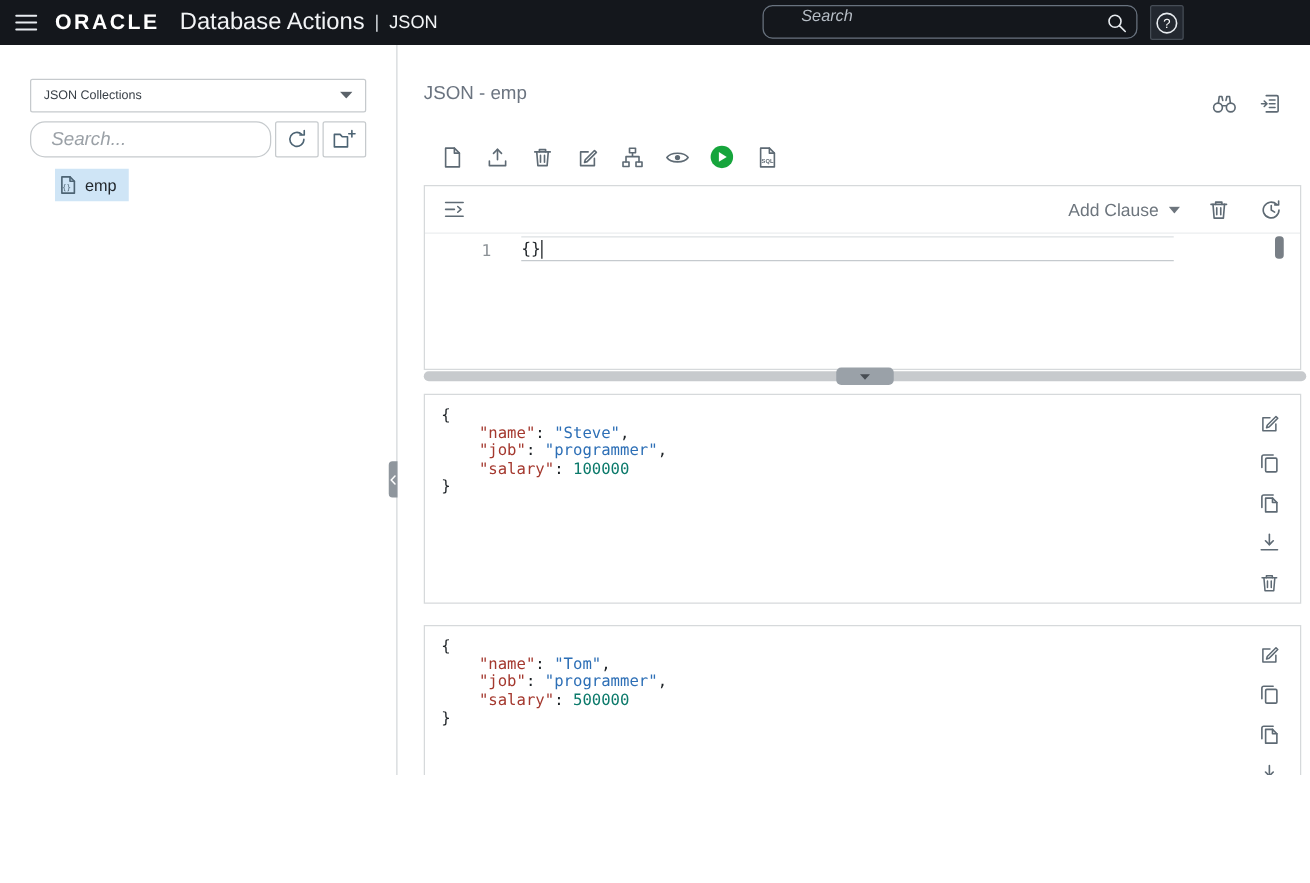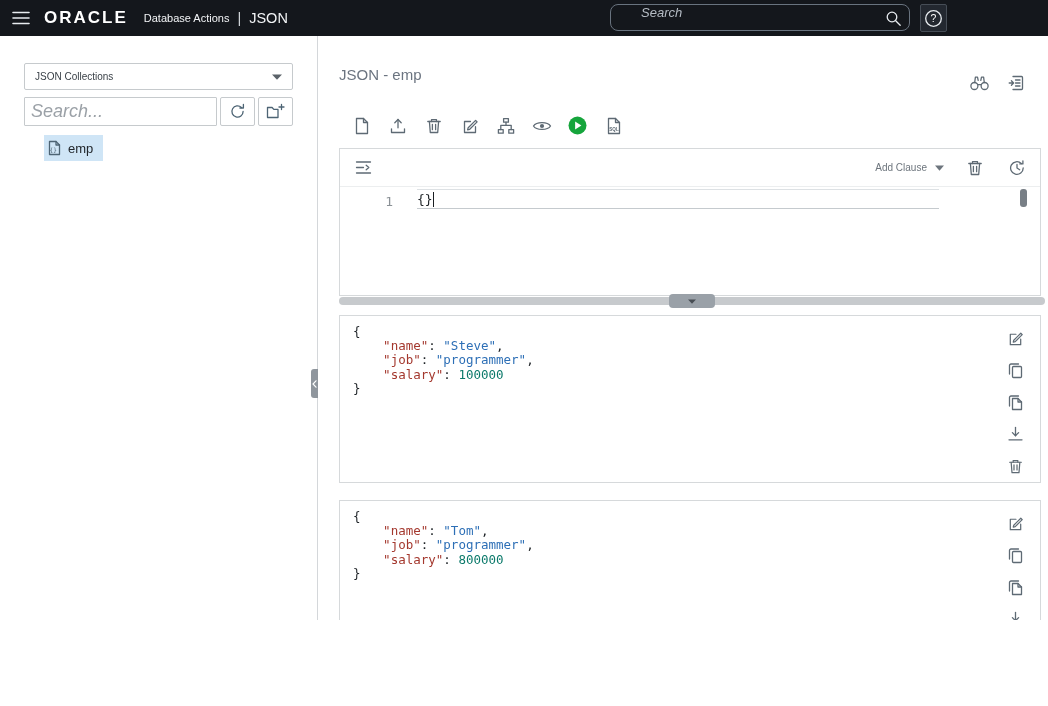--- a/index.html
+++ b/index.html
@@ -3,57 +3,57 @@
 <meta charset="utf-8">
 <style>
   *{margin:0;padding:0;box-sizing:border-box}
   body{background:#ffffff}
   .app{position:relative;width:1048px;height:620px;background:#fff;font-family:"Liberation Sans",sans-serif;overflow:hidden}
 
   
   .topbar{position:absolute;top:0;left:0;right:0;height:36px;background:#14171c;display:flex;align-items:center;color:#fff}
   .hamburger{width:42px;height:36px;display:flex;align-items:center;justify-content:center;background:none;border:none;cursor:pointer}
   .brand{font-size:17px;font-weight:bold;letter-spacing:2px;margin-left:2px;color:#fff}
-  .apptitle{font-size:11px;margin-left:16px;color:#f2f4f6}
+  .apptitle{font-size:19px;margin-left:16px;color:#f2f4f6}
   .hdr-divider{margin:0 8px;color:#d3d8dd;font-size:14.5px}
   .context{font-size:14.5px;color:#f2f4f6}
   .hsearch{position:absolute;left:610px;top:4px;width:300px;height:27px;border:1px solid #69737f;border-radius:8px;display:flex;align-items:flex-start;background:#14171c}
   .hsearch input{flex:1;background:transparent;border:none;outline:none;color:#e8ebef;font-size:13px;font-style:italic;padding:0 30px;font-family:inherit}
   .hsearch input::placeholder{color:#b6bdc5}
   .hsearch .magwrap{position:absolute;right:7px;top:5px;background:none;border:none;cursor:pointer;padding:0}
   .helpbtn{position:absolute;left:920px;top:4px;width:27px;height:28px;background:#232830;border:1px solid #464d56;border-radius:2px;display:flex;align-items:center;justify-content:center;cursor:pointer}
   .userbtn{position:absolute;right:2px;top:0;height:36px;display:flex;align-items:center;gap:7px;background:none;border:none;color:#fff;cursor:pointer;padding:0 4px 0 10px}
   .userlabel{font-size:13px;font-weight:bold;letter-spacing:.3px;color:#f4f6f8}
 
   
   .sidebar{position:absolute;top:36px;left:0;bottom:0;width:318px;background:#fff;border-right:1px solid #d4d7da}
   .combo{margin:27px 24px 0 24px;height:27px;border:1px solid #c6cacd;border-radius:2px;display:flex;align-items:center;padding:0 10px;font-size:10px;color:#383f46;cursor:pointer;background:#fff}
   .combo .caret{margin-left:auto}
   .srow{display:flex;margin:7px 24px 0 24px;gap:3px}
-  .srow input{width:193px;height:29px;border:1px solid #c6cacd;border-radius:1px;padding:0 6px;font-size:18px;font-style:italic;color:#333;font-family:inherit;outline:none}
+  .srow input{width:193px;height:29px;border:1px solid #c6cacd;border-radius:12px;padding:0 16px;font-size:15px;font-style:italic;color:#333;font-family:inherit;outline:none}
   .srow input::placeholder{color:#9ba1a7}
   .sbtn{width:37px;height:29px;border:1px solid #c6cacd;border-radius:2px;background:#fff;display:flex;align-items:center;justify-content:center;cursor:pointer}
   .tree{margin-top:9px}
   .titem{display:flex;padding-left:44px;height:26px;cursor:pointer}
   .tsel{display:flex;align-items:center;gap:6px;background:#cfe5f6;padding:3px 10px 3px 3px}
   .tlabel{font-size:13px;color:#22272c}
   .collapse-handle{position:absolute;left:311px;top:369px;width:7px;height:29px;background:#8f969d;border-radius:3px 0 0 3px;border:none;cursor:pointer;display:flex;align-items:center;justify-content:center;padding:0}
 
   
   .main{position:absolute;top:36px;left:319px;right:0;bottom:0;background:#fff}
   .mhead{display:flex;align-items:flex-start;padding:30px 20px 0 20px}
   .mtitle{font-size:15px;font-weight:400;color:#6b7480}
   .hicons{margin-left:auto;display:flex;gap:14px;padding-top:5px}
   .iconbtn{background:none;border:none;padding:0;display:flex;align-items:center;justify-content:center;cursor:pointer;width:23px;height:23px}
   .toolbar{display:flex;align-items:center;gap:13px;padding:20px 0 0 31px}
 
   .qpanel{position:absolute;left:20px;right:7px;top:112px;height:148px;border:1px solid #d6d9db;background:#fff}
   .qbar{height:38px;display:flex;align-items:center;padding:0 12px;border-bottom:1px solid #eceeef}
   .qbar-right{margin-left:auto;display:flex;align-items:center;gap:19px}
-  .addclause{display:flex;align-items:center;gap:8px;font-size:10px;color:#6d757d;cursor:pointer;background:none;border:none;font-family:inherit}
+  .addclause{display:flex;align-items:center;gap:8px;font-size:14px;color:#6d757d;cursor:pointer;background:none;border:none;font-family:inherit}
   .editor{position:absolute;top:38px;left:0;right:0;bottom:0;font-family:"DejaVu Sans Mono",monospace;font-size:13px;cursor:text}
   .gutter{position:absolute;left:0;top:7px;width:53px;text-align:right;color:#8b9196;font-size:13px}
   .curline{position:absolute;left:77px;top:2px;width:522px;height:20px;border-top:1px solid #dde1e4;border-bottom:1px solid #c5cace;display:flex;align-items:center}
   .codetext{color:#1d2226}
   .cursor{display:inline-block;width:1px;height:15px;background:#1a1e22}
   .vthumb{position:absolute;right:13px;top:2px;width:7px;height:18px;background:#787f86;border-radius:3px;cursor:pointer}
 
   .hscroll{position:absolute;left:20px;right:3px;top:260px;height:11px}
   .htrack{position:absolute;left:0;right:0;top:1px;height:8px;background:#c7cacd;border-radius:4px;cursor:pointer}
   .hsplit{position:absolute;left:50%;transform:translateX(-50%);top:-2px;width:46px;height:14px;background:#9aa1a8;border-radius:4px;display:flex;align-items:center;justify-content:center;cursor:row-resize;border:none;padding:0}
@@ -324,21 +324,21 @@
               <path d="M7.4 7.3v5.4M10.6 7.3v5.4"></path>
             </svg>
         </button>
       </div>
     </section>
 
     <section class="card c2">
       <pre>{
     <span class="j-key">"name"</span>: <span class="j-str">"Tom"</span>,
     <span class="j-key">"job"</span>: <span class="j-str">"programmer"</span>,
-    <span class="j-key">"salary"</span>: <span class="j-num">800000</span>
+    <span class="j-key">"salary"</span>: <span class="j-num">500000</span>
 }</pre>
       <div class="rail">
         <button class="iconbtn">
           <svg class="ln g" width="17" height="17" viewBox="0 0 18 18">
               <path d="M14.5 9.7v5.8H3.5V4.5h6"></path>
               <path d="M7.2 10.8 14.6 3.4l1.5 1.5-7.4 7.4-2.1.6z"></path>
             </svg>
         </button>
         <button class="iconbtn">
           <svg class="ln g" width="17" height="17" viewBox="0 0 17 17">

